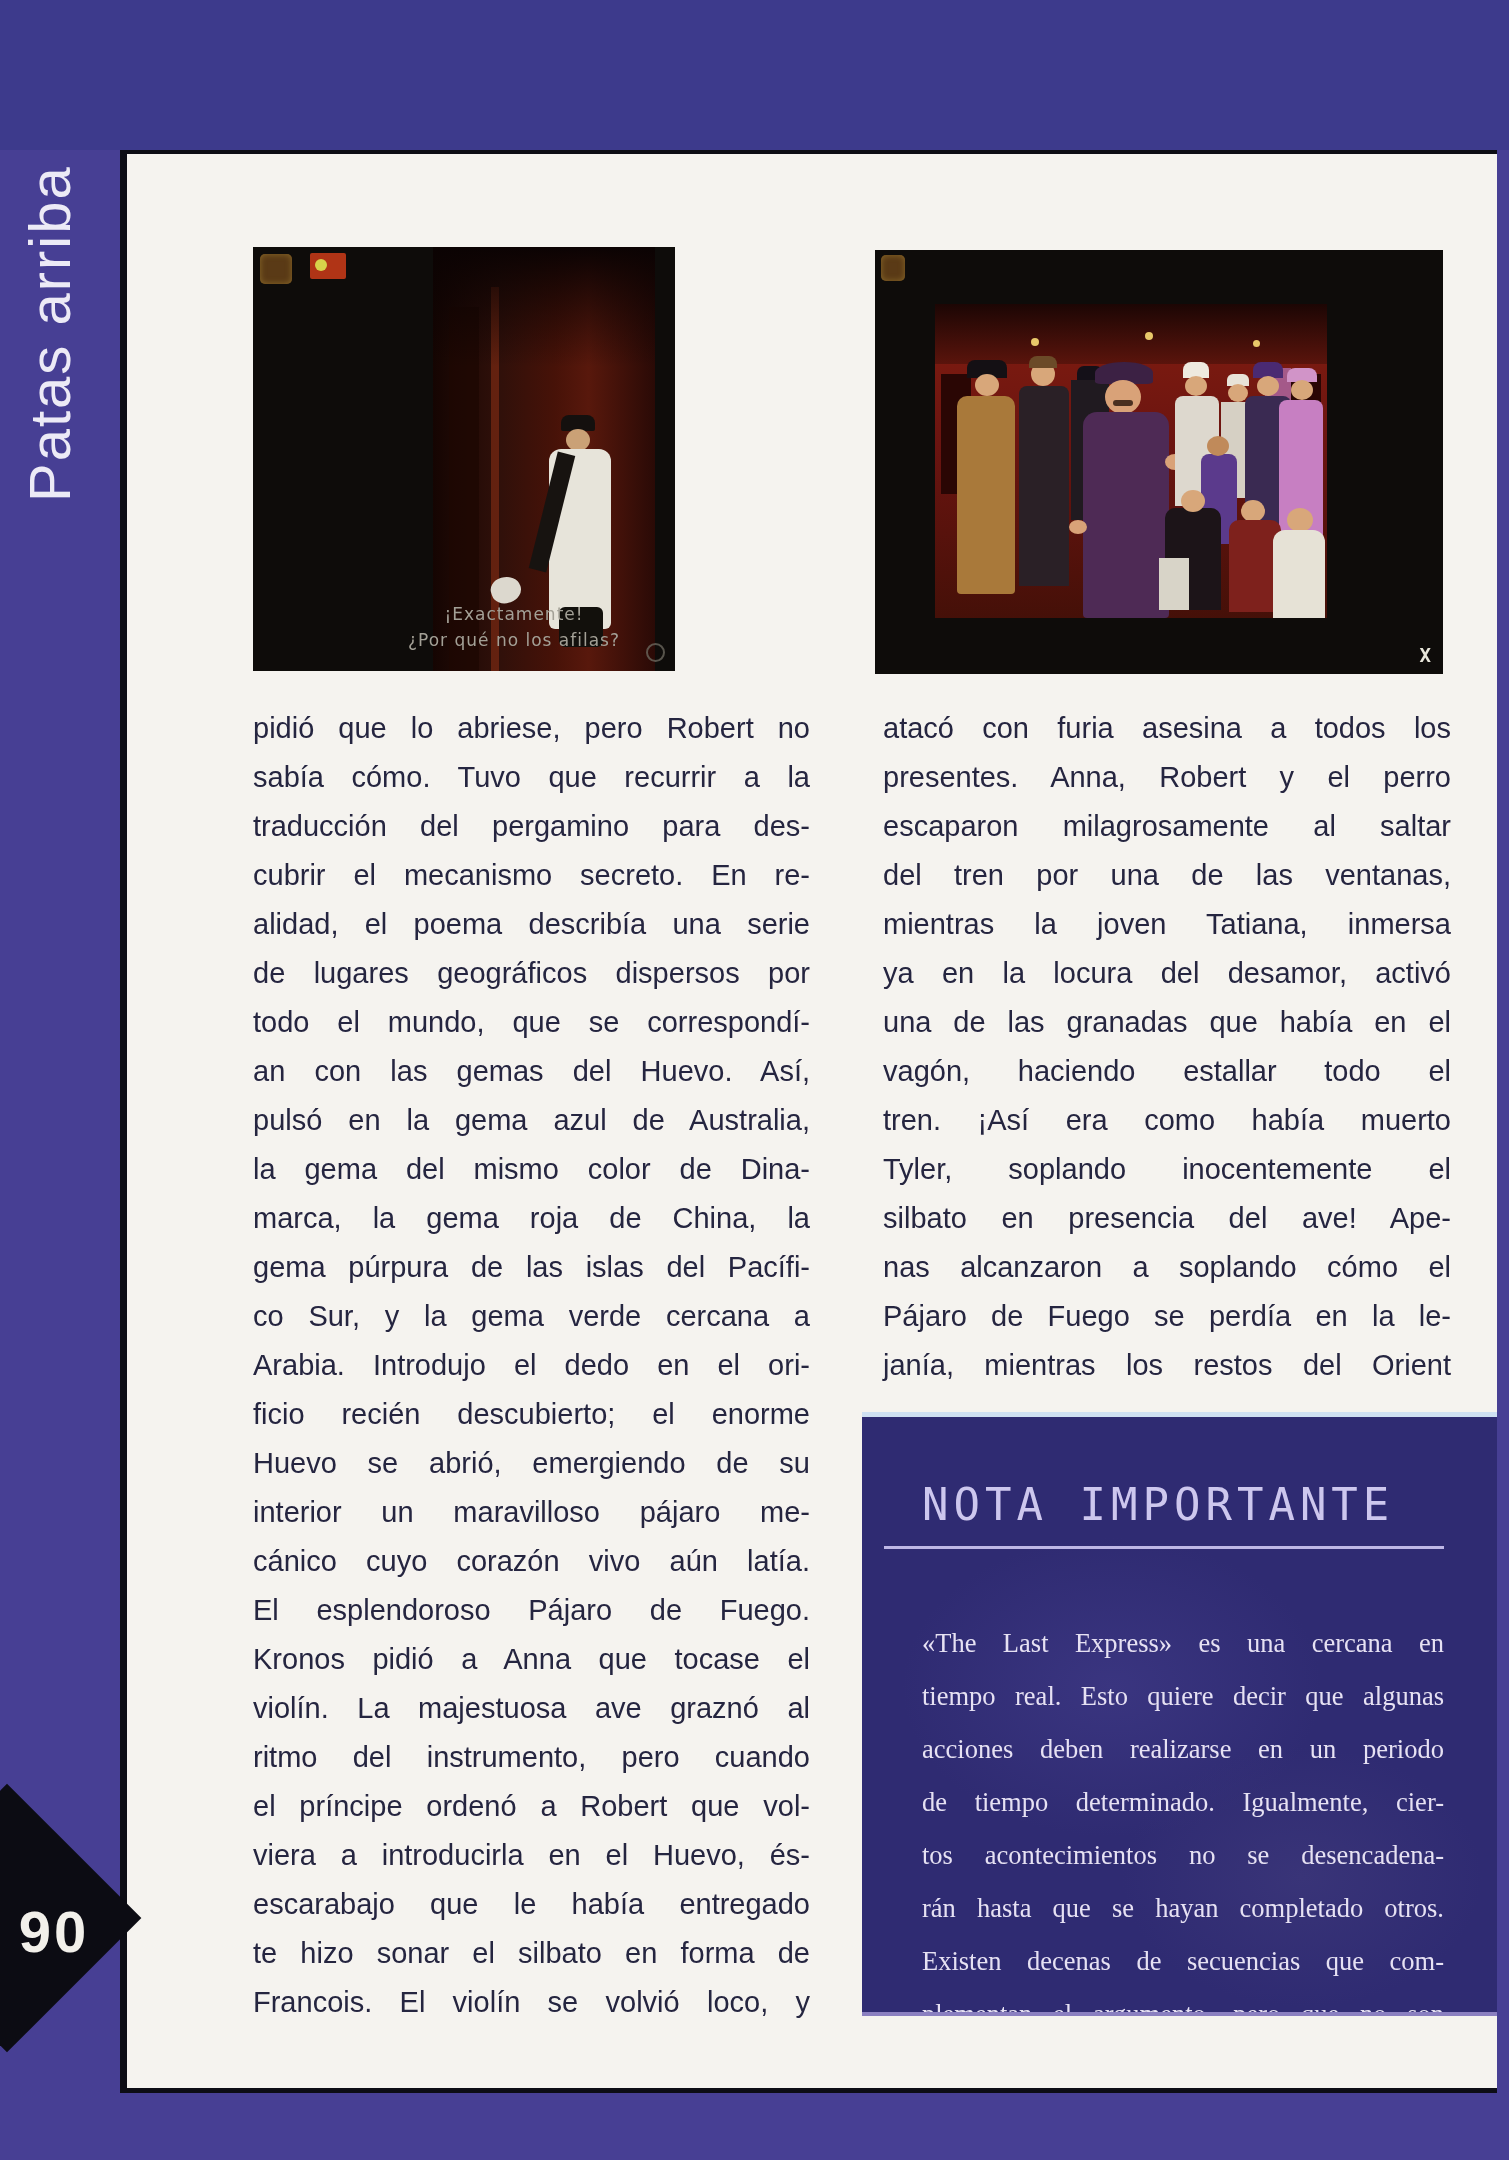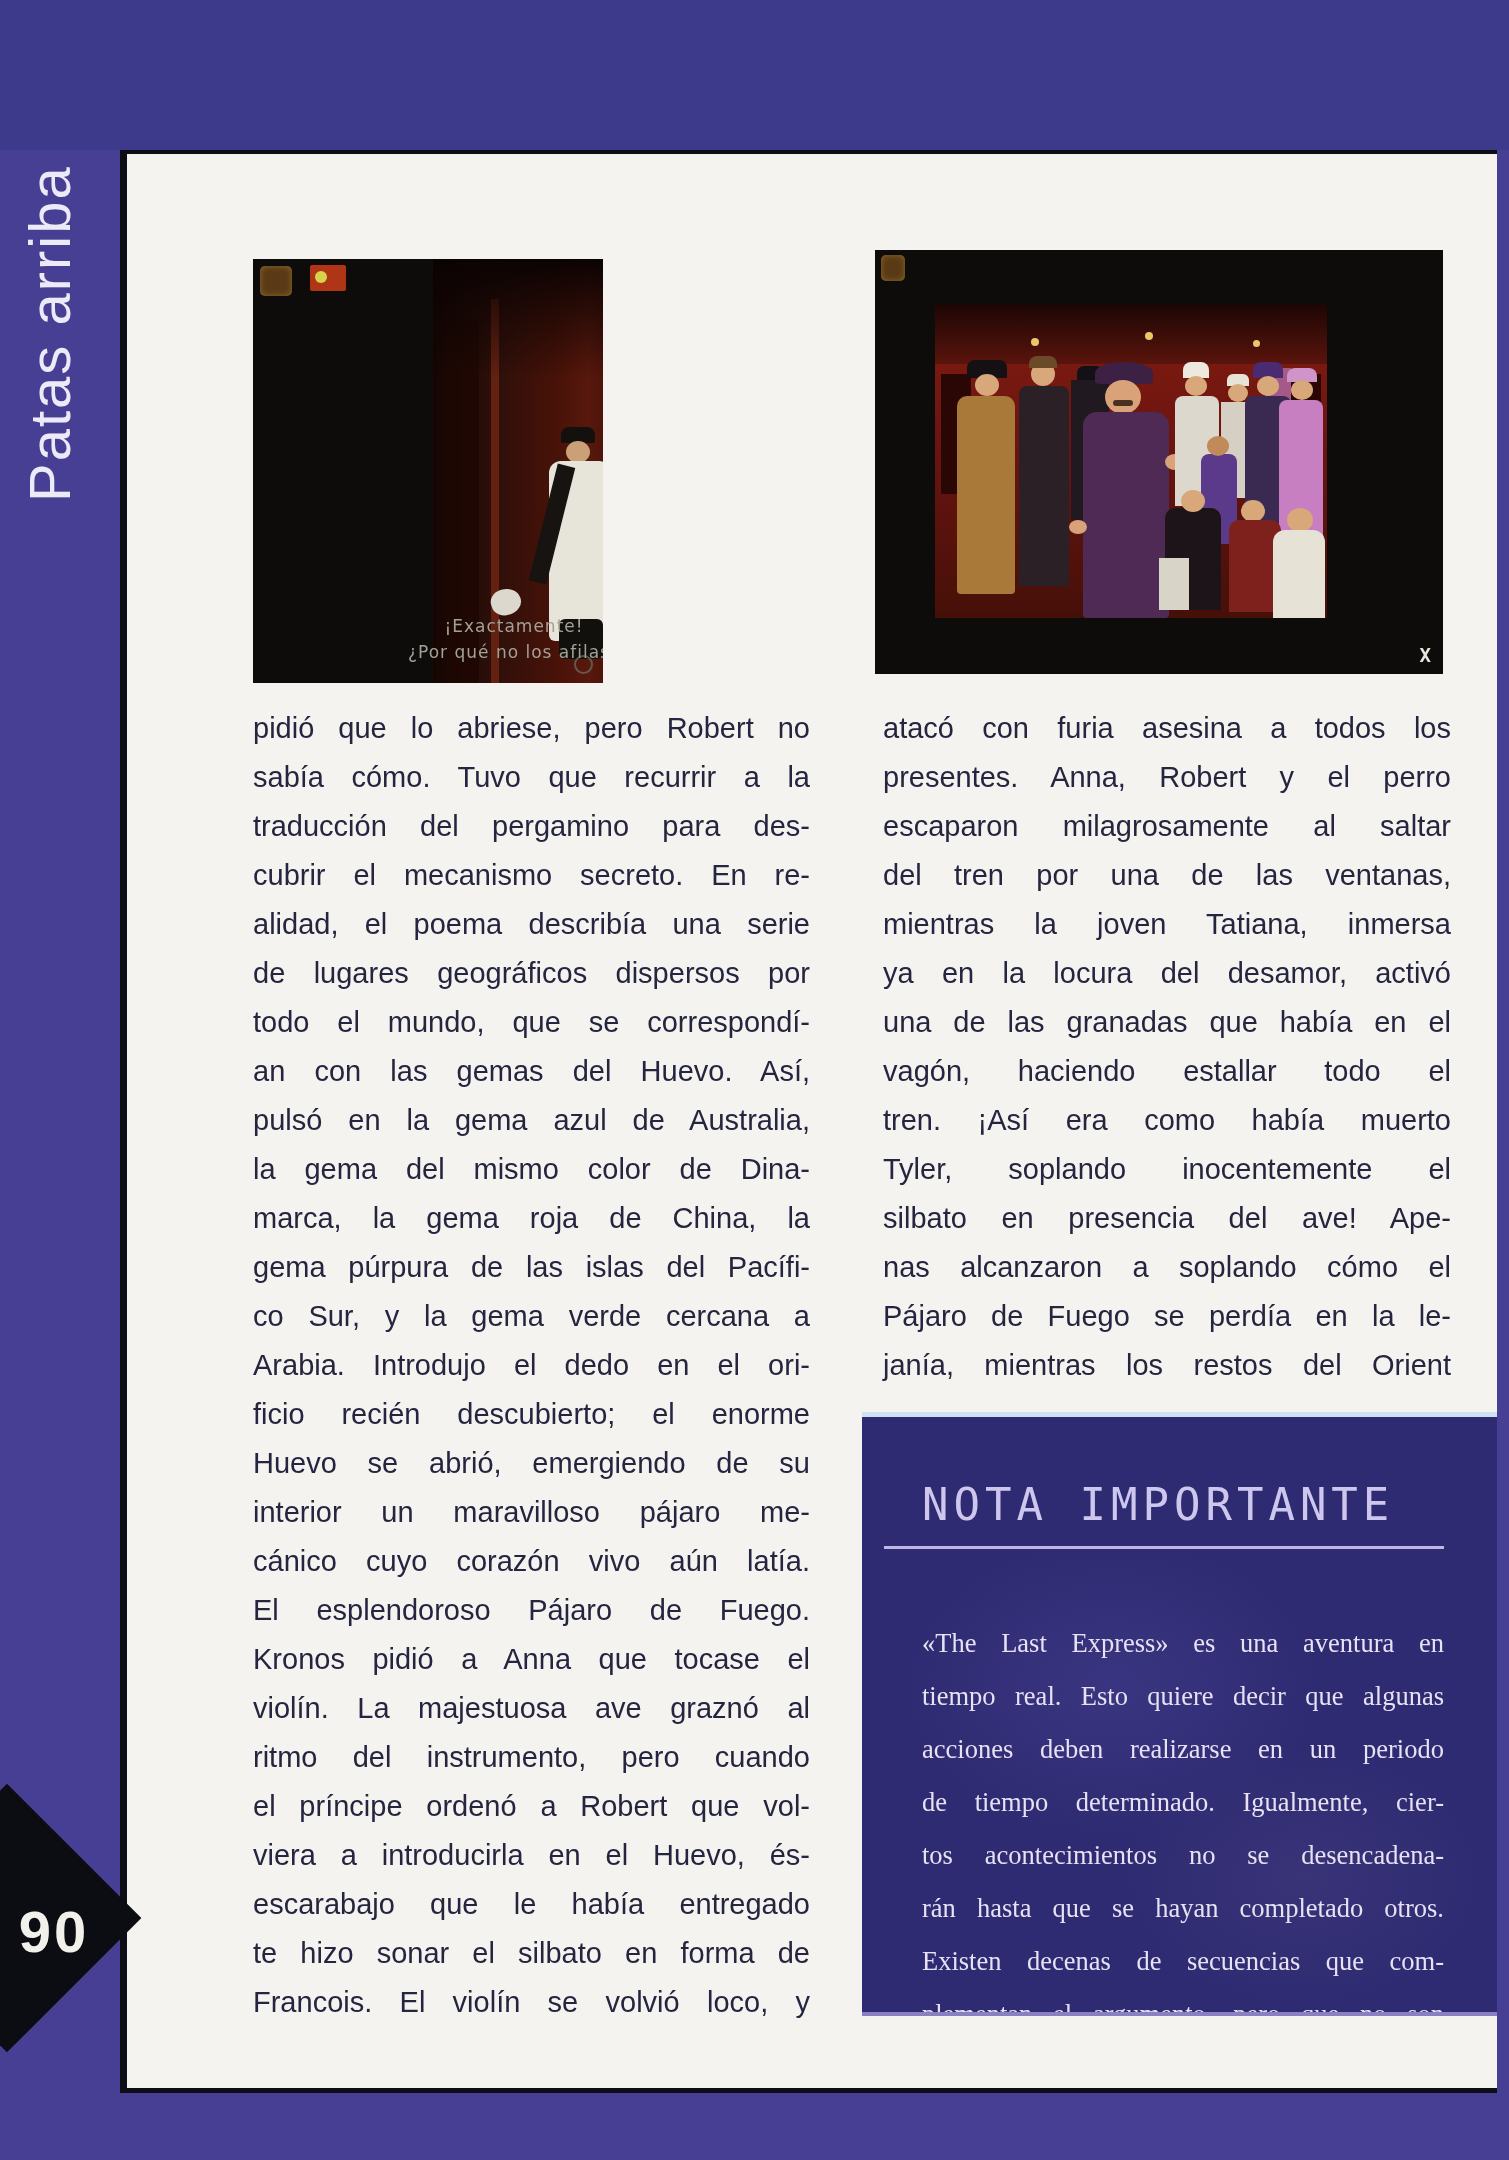--- a/index.html
+++ b/index.html
@@ -23,21 +23,21 @@
   .diamond{
     left:-88px;top:1823px;width:190px;height:190px;background:#0c0c13;
     transform:rotate(45deg);z-index:2;
   }
   .pagenum{
     left:0;top:1890px;width:108px;text-align:center;z-index:3;
     font-size:58px;font-weight:bold;letter-spacing:3px;color:#f2f0ea;margin-top:8px;
   }
   
   .shot{background:#0e0c0a;overflow:hidden;}
-  .shot1{left:126px;top:105px;width:350px;height:424px;}
+  .shot1{left:126px;top:93px;width:422px;height:424px;}
   .shot2{left:748px;top:96px;width:568px;height:424px;}
   .caption{
     width:100%;text-align:center;
     font-family:"DejaVu Sans", sans-serif;font-size:17px;line-height:26px;
     color:#a3a096;letter-spacing:1px;
   }
   
   .col{color:#252540;font-size:29px;line-height:49px;}
   .col-left{left:126px;top:550px;width:557px;}
   .col-right{left:756px;top:550px;width:568px;}
@@ -205,21 +205,21 @@
       <div class="tline">janía, mientras los restos del Orient</div>
     </div>
 
   <div class="abs nota">
     <div class="abs nota-tex1"></div>
     <div class="abs nota-tex2"></div>
     <div class="abs nota-title-wrap">
       <div class="nota-title">NOTA IMPORTANTE</div>
     </div>
     <div class="abs nota-body">
-        <div class="tline">«The Last Express» es una aventura en</div>
+        <div class="tline">«The Last Express» es una cercana en</div>
         <div class="tline">tiempo real. Esto quiere decir que algunas</div>
         <div class="tline">acciones deben realizarse en un periodo</div>
         <div class="tline">de tiempo determinado. Igualmente, cier-</div>
         <div class="tline">tos acontecimientos no se desencadena-</div>
         <div class="tline">rán hasta que se hayan completado otros.</div>
         <div class="tline">Existen decenas de secuencias que com-</div>
         <div class="tline">plementan el argumento, pero que no son</div>
       </div>
   </div>
 

